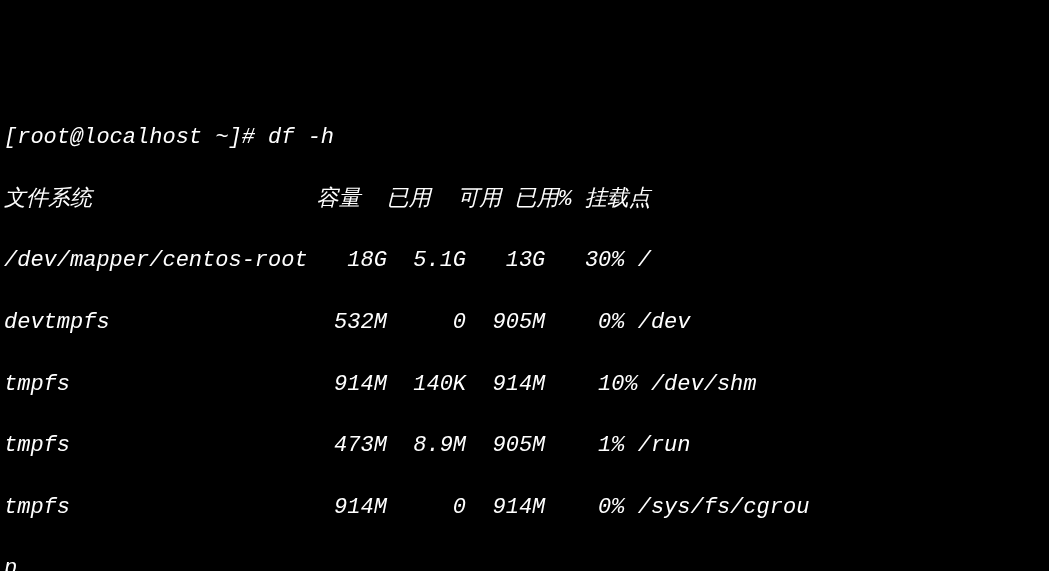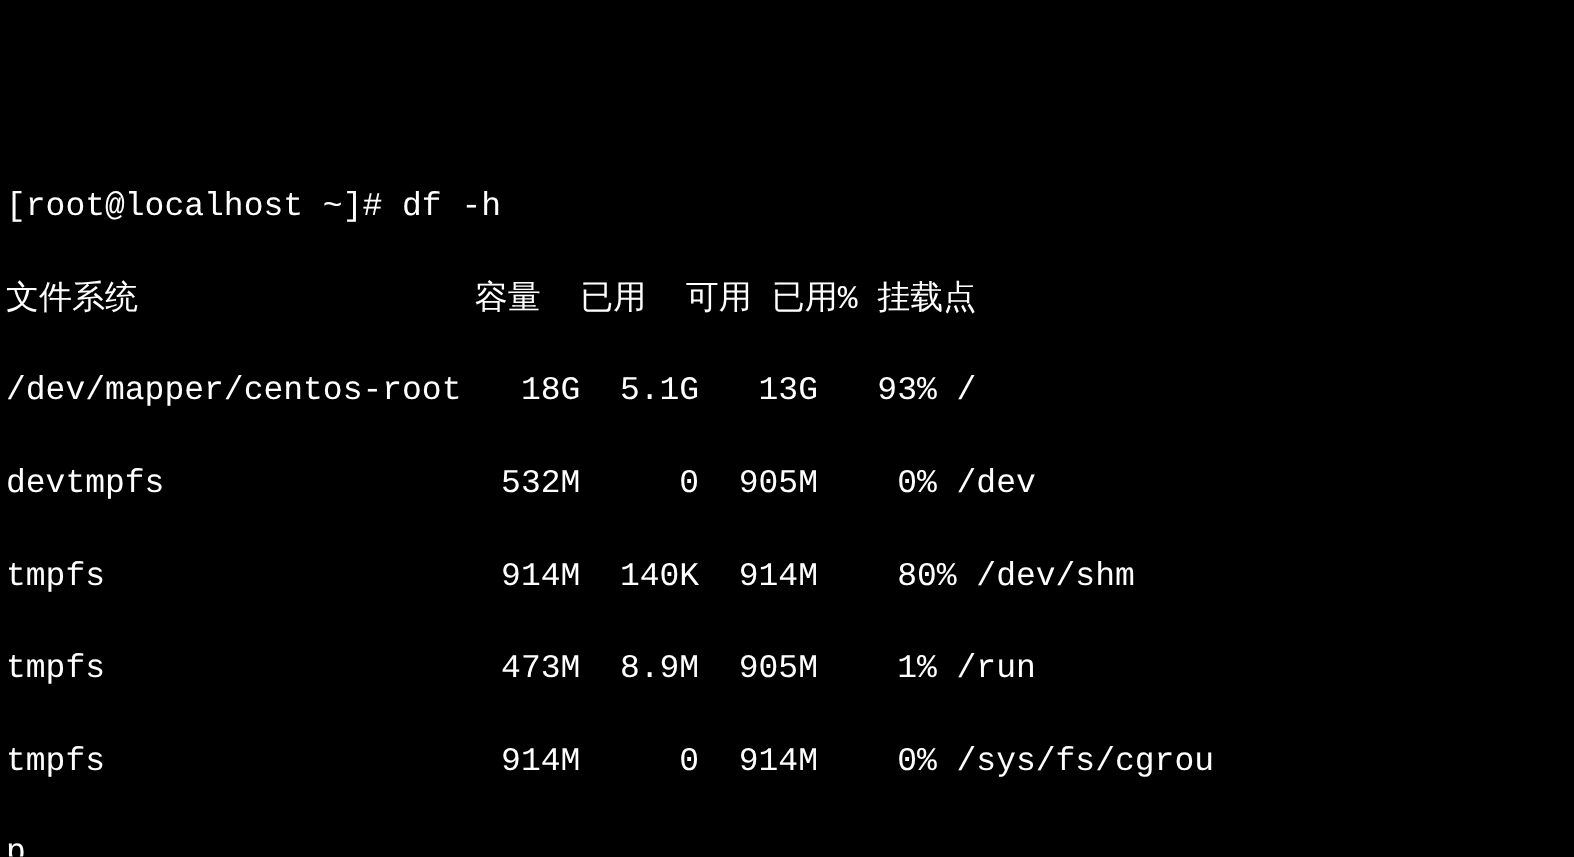--- a/index.html
+++ b/index.html
@@ -1,18 +1,19 @@
 <!DOCTYPE html>
 <html><head>
   <meta charset="utf-8">
   <style>
     * {
       margin: 0;
       padding: 0;
       box-sizing: border-box;
+      font-style: italic;
     }
     body {
       background: #000;
       color: #fff;
       font-family: "Consolas", "Courier New", monospace;
       font-size: 22px;
       line-height: 1.4;
       padding: 0 4px;
       width: 1049px;
       height: 571px;
@@ -21,23 +22,23 @@
     }
     .terminal-line { display: block; }
   </style>
 </head>
 <body>
 
 
 
 <span class="terminal-line"><span>[root@localhost ~]# </span><span>df -h</span></span>
 <span class="terminal-line">文件系统                 容量  已用  可用 已用% 挂载点</span>
-<span class="terminal-line">/dev/mapper/centos-root   18G  5.1G   13G   93% /</span>
+<span class="terminal-line">/dev/mapper/centos-root   18G  5.1G   13G   30% /</span>
 <span class="terminal-line">devtmpfs                 532M     0  905M    0% /dev</span>
-<span class="terminal-line">tmpfs                    914M  140K  914M    80% /dev/shm</span>
+<span class="terminal-line">tmpfs                    914M  140K  914M    10% /dev/shm</span>
 <span class="terminal-line">tmpfs                    473M  8.9M  905M    1% /run</span>
 <span class="terminal-line">tmpfs                    914M     0  914M    0% /sys/fs/cgrou</span>
 <span class="terminal-line">p</span>
 
 
 
 
 
 
 

